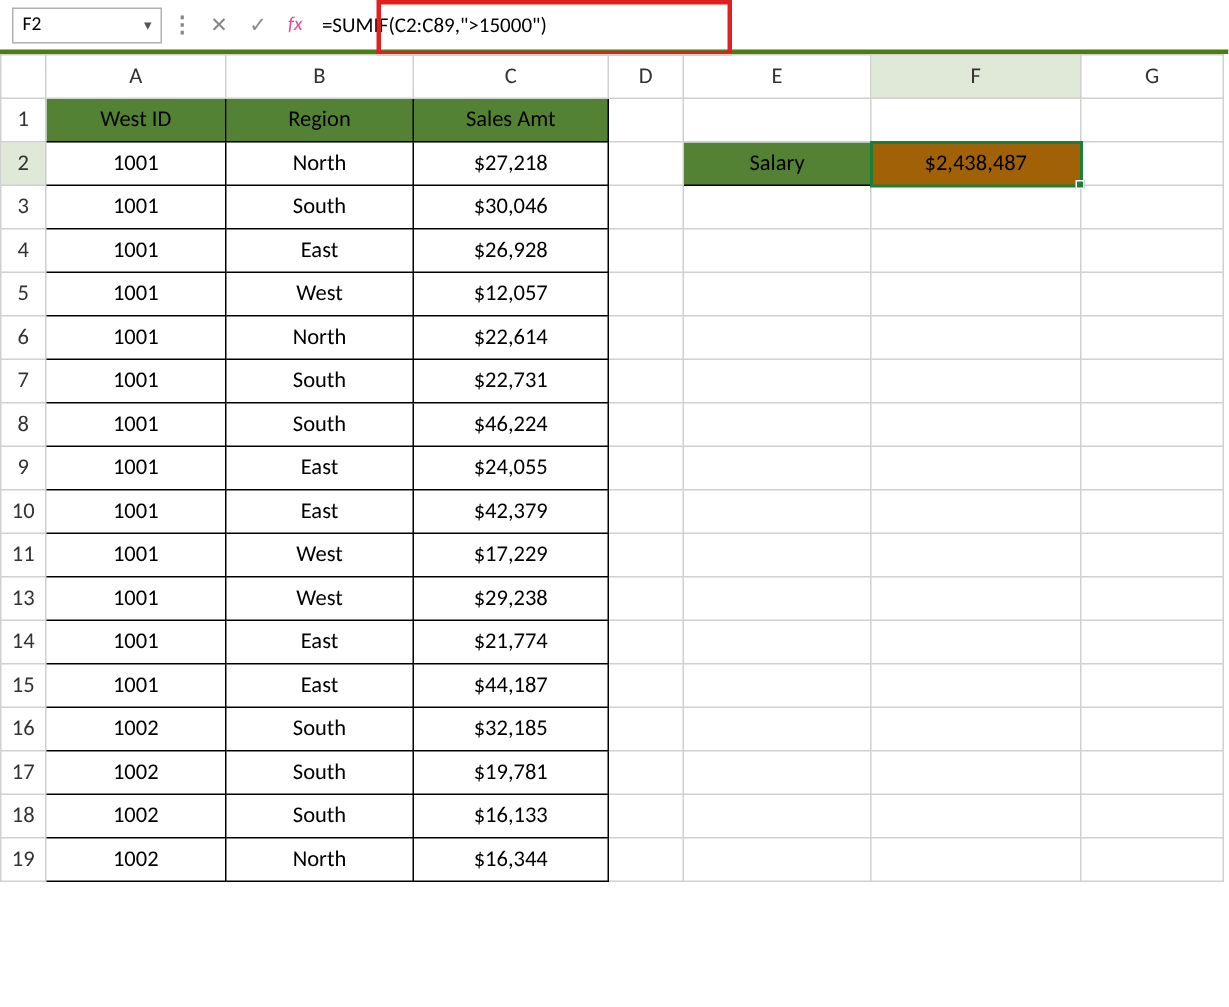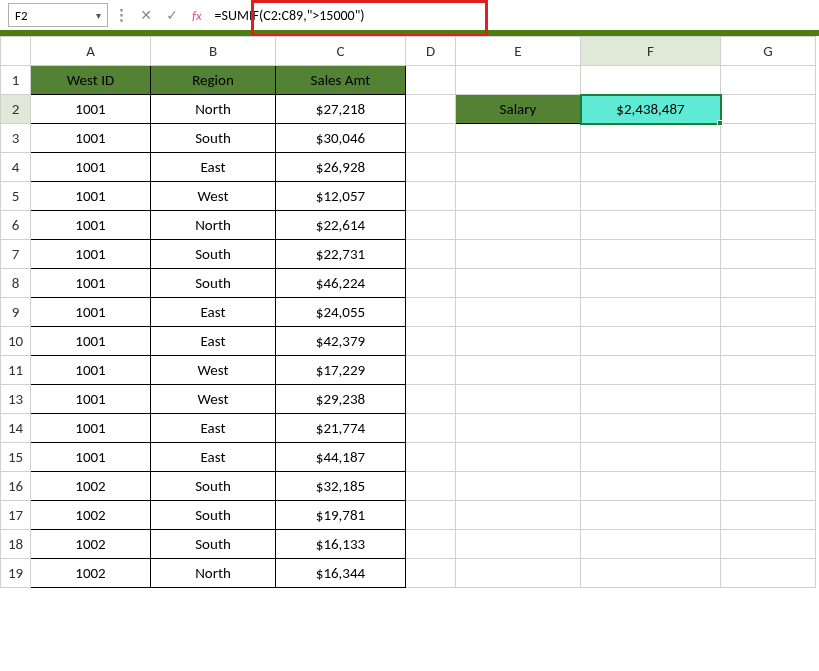--- a/index.html
+++ b/index.html
@@ -10,21 +10,21 @@
     body {
       font-family: Calibri, Arial, sans-serif;
       font-size: 15px;
       background: #fff;
       color: #000;
     }
     .formula-bar {
       display: flex;
       align-items: center;
       padding: 6px 8px;
-      border-bottom: 6px solid #4d7c0f;
+      border-bottom: 3px solid #4d7c0f;
       gap: 4px;
       height: 36px;
     }
     .name-box {
       width: 100px;
       height: 24px;
       border: 1px solid #b0b0b0;
       display: flex;
       align-items: center;
       padding: 0 6px;
@@ -127,21 +127,21 @@
       background: #fff;
     }
     .salary-label {
       background: #548235;
       color: #000000;
       font-weight: bold;
       border: 1px solid #000 !important;
     }
     .salary-value {
       border: 1px solid #000 !important;
-      background: #5eead4;
+      background: #a16207;
       font-size: 15px;
     }
     .selected-cell {
       outline: 2px solid #1a7f37;
       outline-offset: -1px;
       position: relative;
     }
     .cell-handle {
       position: absolute;
       right: -3px;

